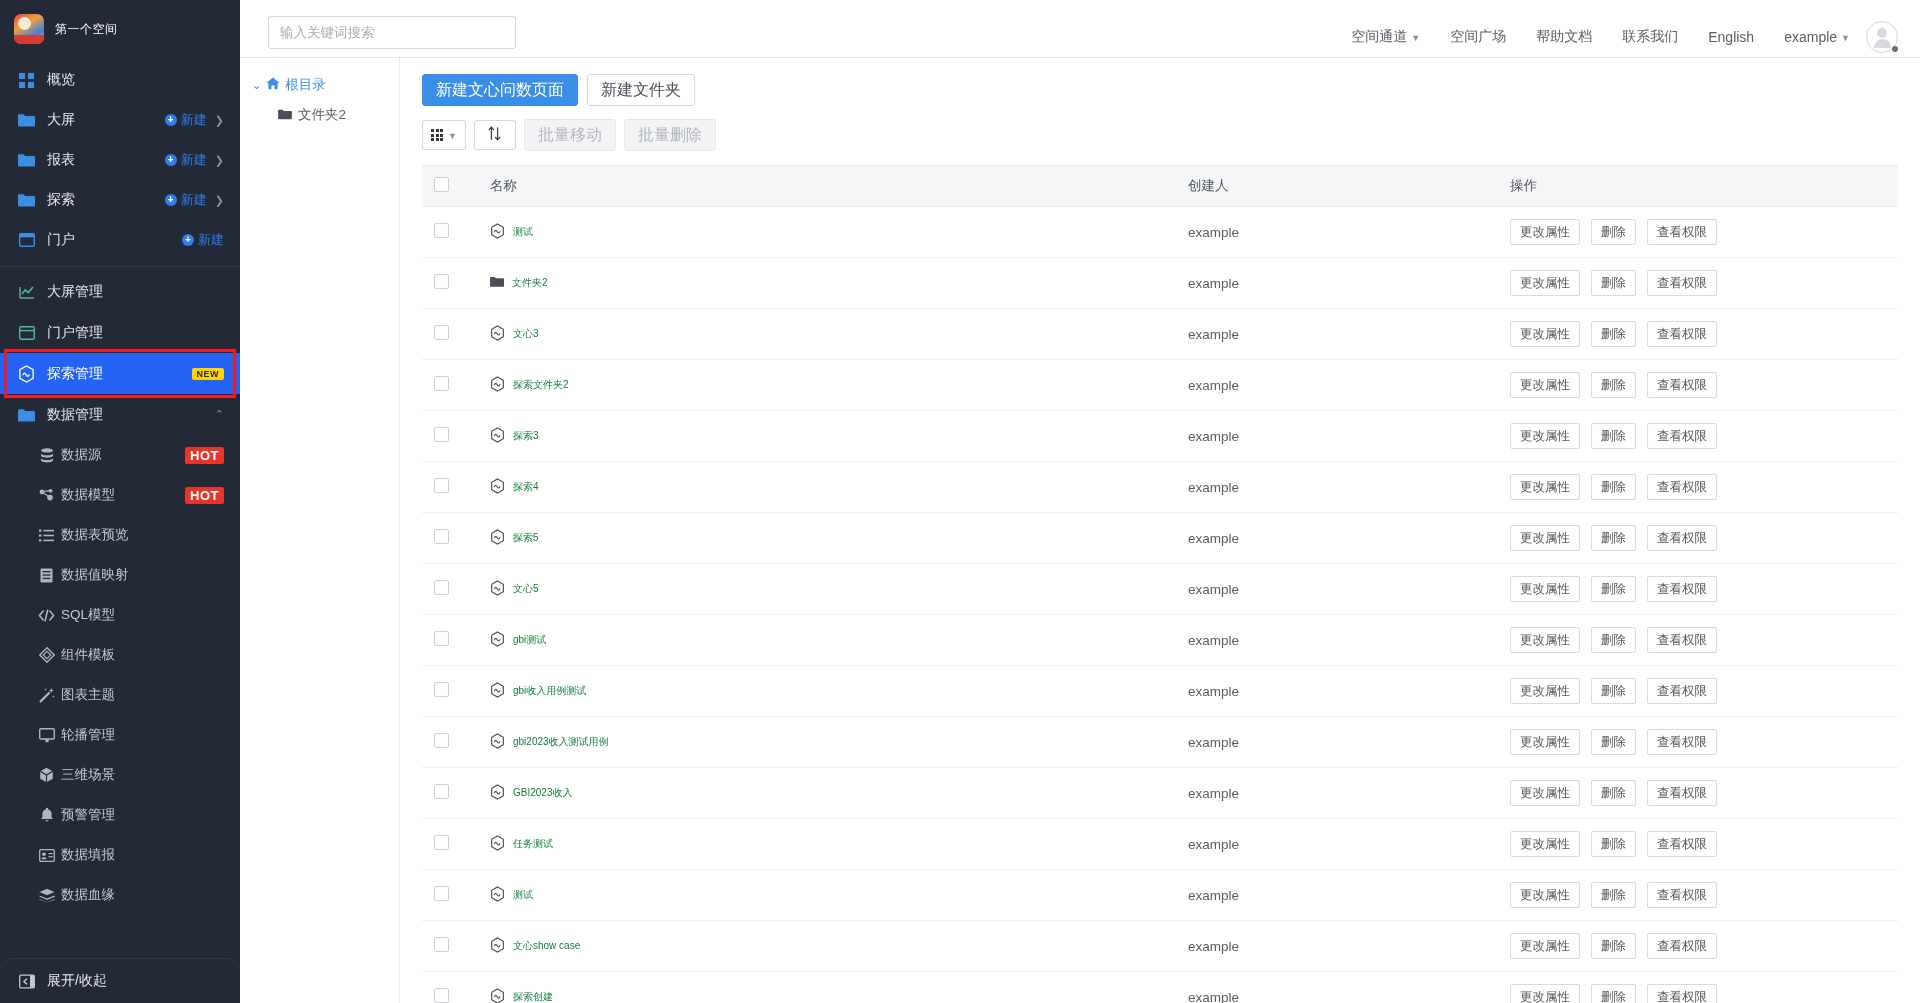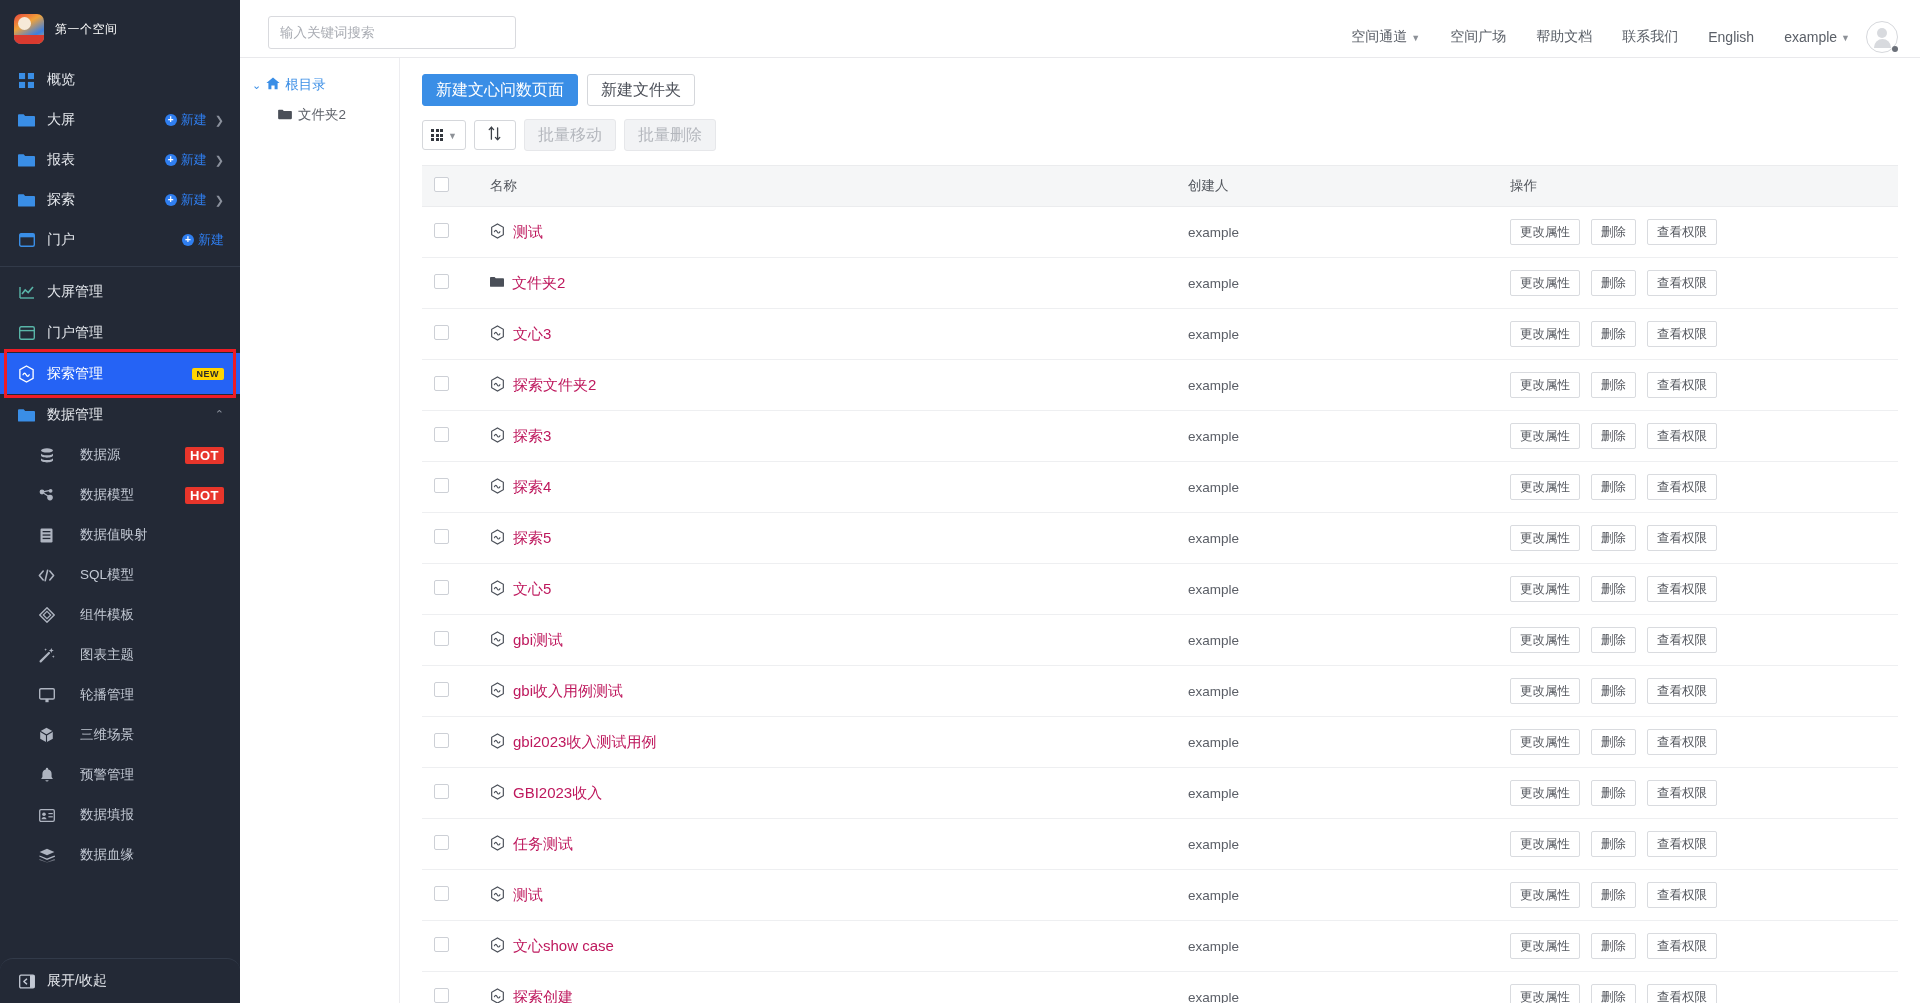--- a/index.html
+++ b/index.html
@@ -68,21 +68,21 @@
     padding:1px 5px; border-radius:2px; letter-spacing:.5px;
   }
   .badge-hot {
     background:#e8352b; color:#fff; font-size:13px; font-weight:bold;
     padding:1px 5px; border-radius:2px; letter-spacing:.5px;
   }
   .sub-item {
     height: 40px; display:flex; align-items:center;
     padding: 0 16px 0 38px; color:#aeb4c0; font-size:13.5px; cursor:pointer;
   }
-  .sub-item .ni-label { flex:1; margin-left:25px; color:#c3c9d4; }
+  .sub-item .ni-label { flex:1; margin-left:6px; color:#c3c9d4; }
   .caret-up { color:#8a909c; font-size:11px; }
 
   .sidebar-footer {
     position:absolute; left:0; bottom:0; width:240px;
     border-top:1px solid #323a49;
     border-radius:13px;
   }
   .sidebar-footer .nav-item { height:44px; }
 
   
@@ -166,21 +166,21 @@
   }
   th.c-check, td.c-check { width:56px; }
   th.c-name, td.c-name { width:auto; }
   th.c-owner, td.c-owner { width:322px; }
   th.c-ops, td.c-ops { width:400px; }
   .cbox {
     width:15px; height:15px; border:1px solid #cdd0d6; border-radius:2px; background:#fff;
     display:inline-block; cursor:pointer;
   }
   .name-cell { display:flex; align-items:center; gap:8px; }
-  .name-link { color:#be185d; font-size:15px; cursor:pointer; }
+  .name-link { color:#15803d; font-size:10px; cursor:pointer; }
   .hex-ico { width:15px; height:16px; flex:none; }
   .folder-ico { width:14px; height:12px; flex:none; }
   .op-row { display:flex; gap:11px; }
   .op-btn {
     height:26px; padding:0 9px; border:1px solid #d9dbdf; border-radius:2px;
     background:#fff; font-size:12.5px; color:#55585f; cursor:pointer;
     display:inline-flex; align-items:center;
     font-family:"Liberation Sans","DejaVu Sans",sans-serif; white-space:nowrap;
   }
 </style>
@@ -334,20 +334,35 @@
                 <circle cx="11.6" cy="2.8" r="1.9"></circle>
                 <circle cx="11" cy="9.6" r="2.8"></circle>
                 <path d="M4.8 5.2l4.6 3M5 3.6l5-1" stroke="#aeb4c0" stroke-width="1.1"></path>
               </g>
             </svg>
         </span>
         <span class="ni-label">数据模型</span>
         <span class="badge-hot">HOT</span>
       </div>
 
+      <div class="sub-item">
+        <span class="nav-icon">
+          <svg width="15" height="13" viewBox="0 0 15 13">
+              <g fill="#aeb4c0">
+                <rect x="0" y="0.5" width="2.4" height="2.2"></rect>
+                <rect x="4.4" y="0.8" width="10.6" height="1.6"></rect>
+                <rect x="0" y="5.4" width="2.4" height="2.2"></rect>
+                <rect x="4.4" y="5.7" width="10.6" height="1.6"></rect>
+                <rect x="0" y="10.3" width="2.4" height="2.2"></rect>
+                <rect x="4.4" y="10.6" width="10.6" height="1.6"></rect>
+              </g>
+            </svg>
+        </span>
+        <span class="ni-label">数据表预览</span>
+      </div>
 
       <div class="sub-item">
         <span class="nav-icon">
           <svg width="13" height="15" viewBox="0 0 13 15">
               <rect x="0.5" y="0.5" width="12" height="14" rx="1.2" fill="#aeb4c0"></rect>
               <g fill="#232936">
                 <rect x="2.6" y="3" width="7.8" height="1.3"></rect>
                 <rect x="2.6" y="6.4" width="7.8" height="1.3"></rect>
                 <rect x="2.6" y="9.8" width="7.8" height="1.3"></rect>
               </g>

